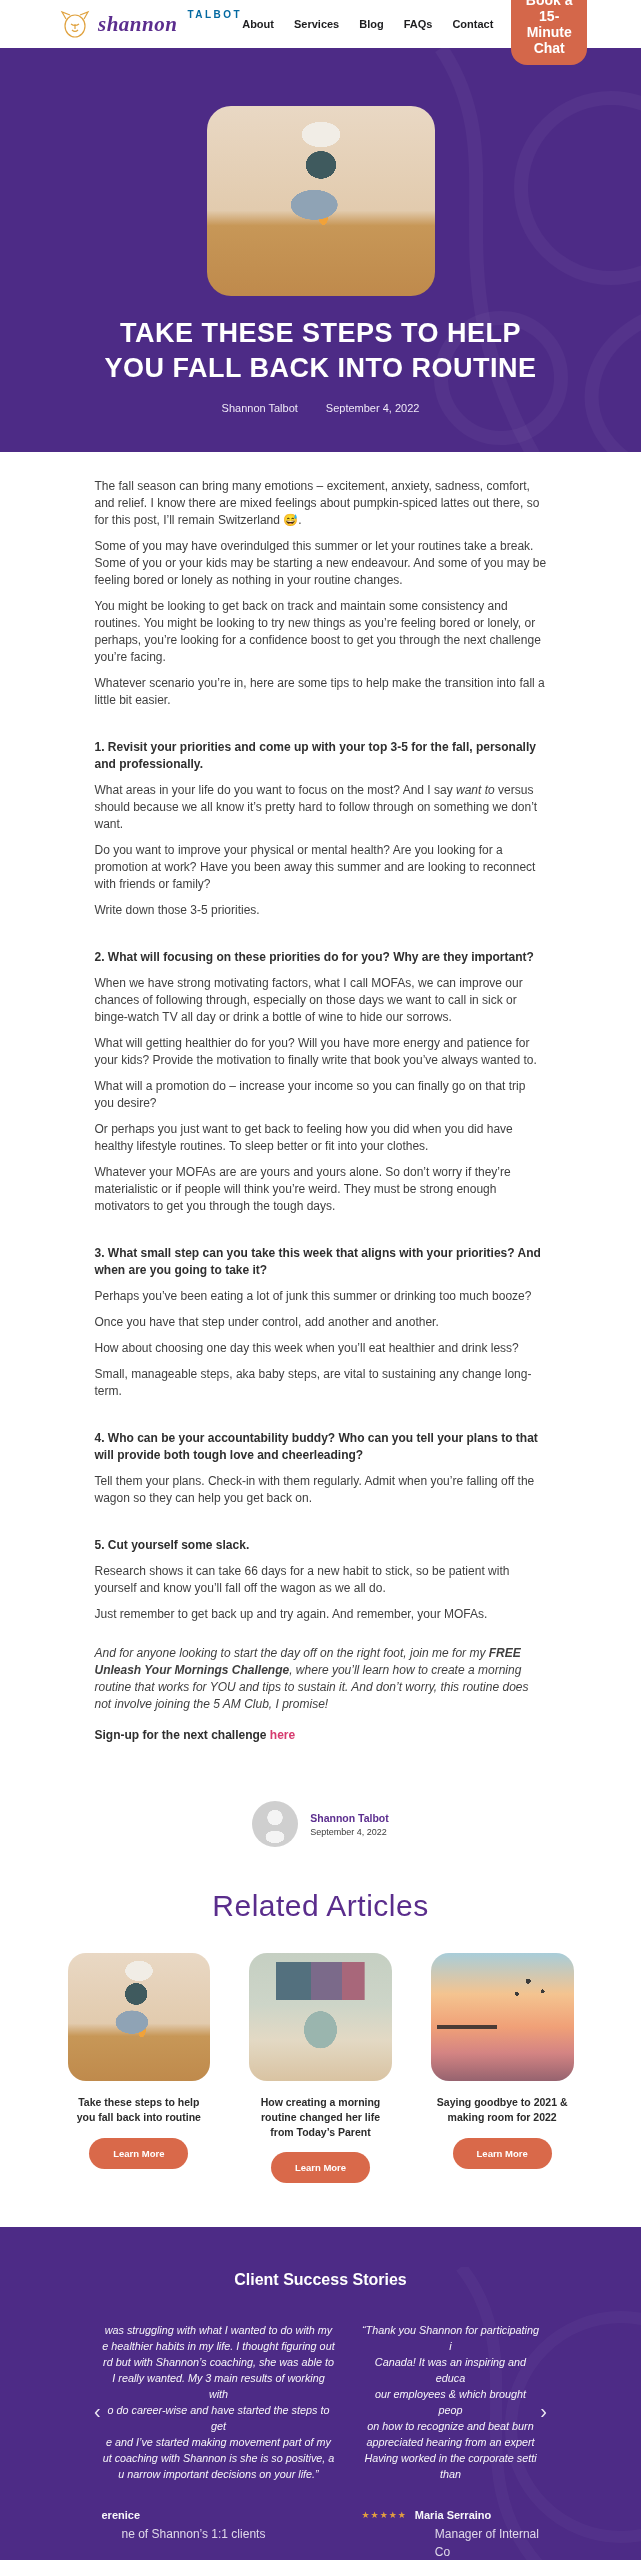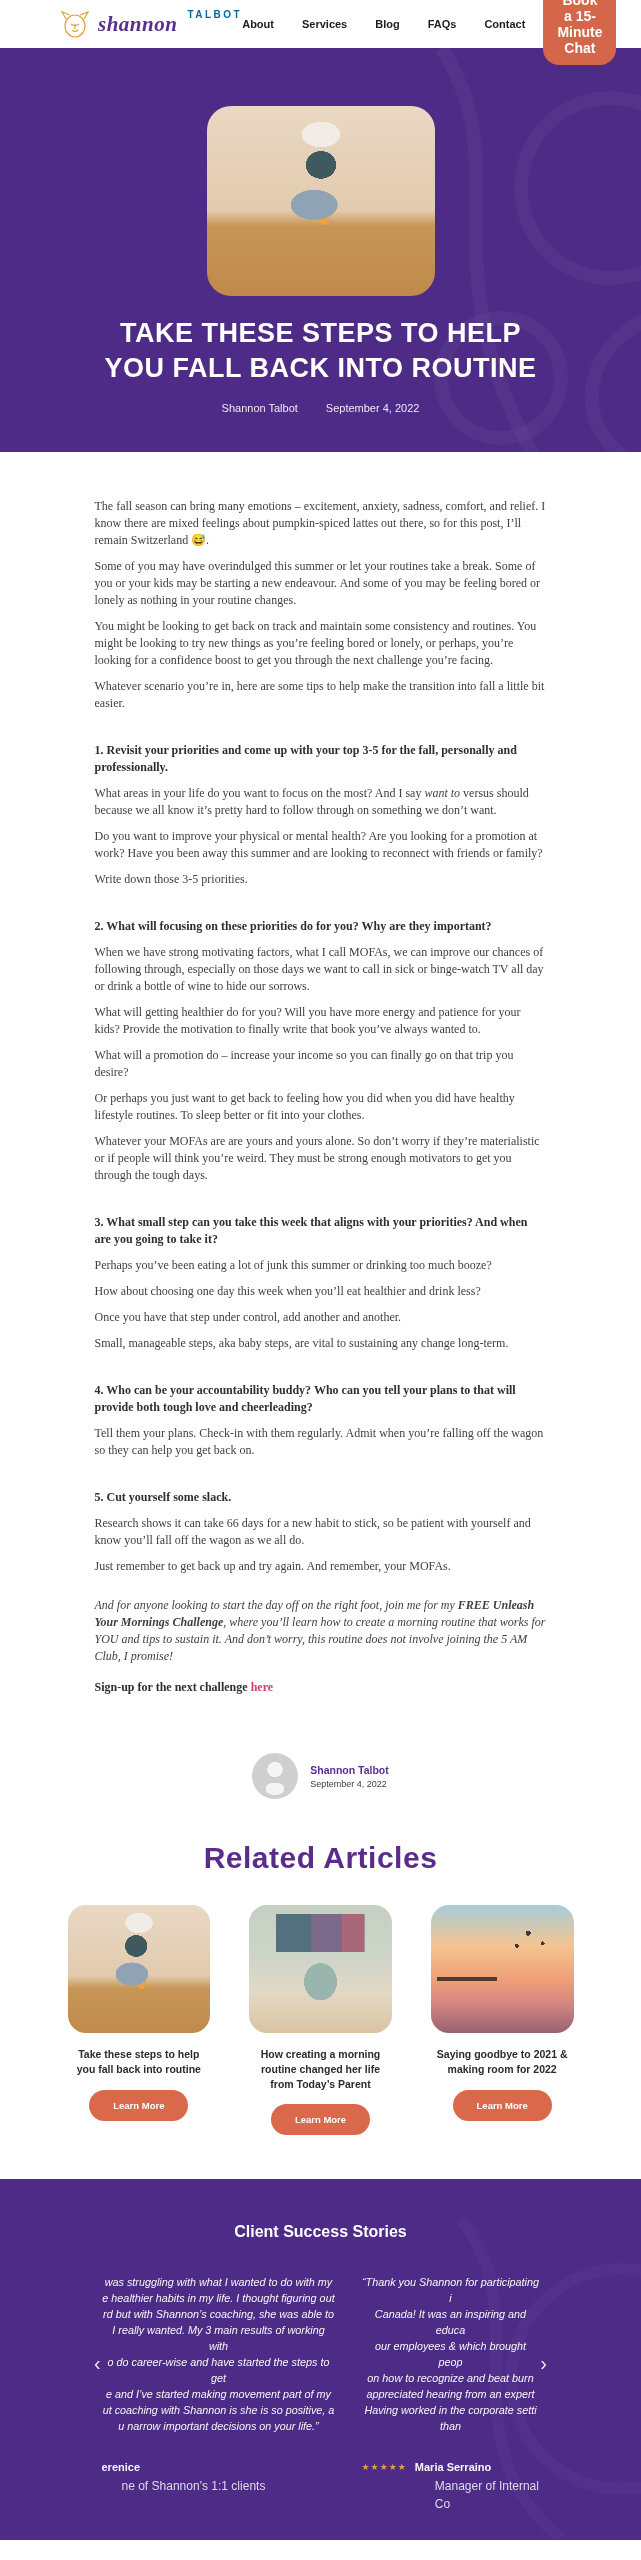--- a/index.html
+++ b/index.html
@@ -6,60 +6,60 @@
   html,body { background:#ffffff; }
   body { width:641px; margin:0 auto; font-family:"Liberation Sans", sans-serif; color:#3f3f3f; overflow-x:hidden; }
 
   
   .hdr { height:48px; background:#fff; display:flex; align-items:center; padding:0 54px 0 58px; position:relative; z-index:5; }
   .logo { display:flex; align-items:center; gap:6px; }
   .tiger { flex:0 0 auto; }
   .logo-txt { display:flex; flex-direction:row; line-height:1;text-align:right; }
   .logo-script { font-family:"Liberation Serif", serif; font-style:italic; font-weight:700; color:#5b2d8e; font-size:21px; letter-spacing:.5px; }
   .logo-caps { color:#0369a1; font-weight:700; font-size:10px; letter-spacing:2.5px; margin-top:-4px; margin-left:10px; }
-  .hdr nav { margin-left:auto; display:flex; align-items:center; gap:28px;text-align:right; }
+  .hdr nav { margin-left:auto; display:flex; align-items:center; gap:20px;text-align:right; }
   .hdr nav a { font-size:11px; font-weight:700; color:#1d1d1f; text-decoration:none; }
   .pill { background:#d4674a; color:#fff; border:none; border-radius:16px; font-size:14px; font-weight:700; padding:9px 14px; margin-left:18px; cursor:pointer; font-family:inherit; }
 
   
   .hero { background:#4d2b86; text-align:center; padding:58px 0 38px; position:relative; overflow:hidden; }
   .hero-pattern { position:absolute; right:-40px; top:0; opacity:.55; pointer-events:none; }
   .photo { width:228px; height:190px; margin:0 auto; border-radius:24px; position:relative; z-index:2;
     background:
       radial-gradient(ellipse 14% 11% at 50% 15%, #f1ede6 60%, transparent 61%),
       radial-gradient(ellipse 11% 12% at 50% 31%, #3f5a5e 60%, transparent 61%),
       radial-gradient(ellipse 17% 13% at 47% 52%, #8fa3b5 60%, transparent 61%),
       radial-gradient(ellipse 4% 11% at 51% 56%, #f0a23a 60%, transparent 61%),
       linear-gradient(180deg,#e9d8c4 0%,#e2cbae 55%,#c79757 63%,#bf8a4c 100%);
   }
   .hero h1 { color:#fff; font-size:27px; line-height:1.3; font-weight:700; letter-spacing:.5px; margin-top:20px; position:relative; z-index:2; }
   .byline { margin-top:16px; color:#efe9f7; font-size:11px; display:flex; justify-content:center; gap:28px; position:relative; z-index:2; }
 
   
-  .article { width:452px; margin:0 auto; padding:46px 0 4px; font-size:12px; line-height:17px;font-family:Liberation Serif, serif; }
+  .article { width:452px; margin:0 auto; padding:26px 0 4px; font-size:12px; line-height:17px; }
   .article p { margin:0 0 9px; }
   .article .blk-h { font-size:12px; line-height:17px; font-weight:700; color:#2f2f2f; margin:30px 0 9px; }
   .article .blk-pi { font-style:italic; margin-top:22px; }
   .article .blk-signup { font-weight:700; color:#2f2f2f; margin-top:14px; }
   .pink-link { color:#d63a6e; text-decoration:none; font-weight:700; cursor:pointer; }
 
   
   .author-box { display:flex; justify-content:center; align-items:center; gap:12px; margin:44px 0 8px; }
   .avatar { width:46px; height:46px; border-radius:50%;
     background:
       radial-gradient(circle at 50% 36%, #f4f4f4 0 20%, transparent 21%),
       radial-gradient(ellipse 34% 22% at 50% 78%, #f4f4f4 0 60%, transparent 61%),
       #cfcfcf; }
   .author-meta { text-align:left; }
   .a-name { color:#5b2d8e; font-weight:700; font-size:10.5px; }
   .a-date { color:#3c3c3c; font-size:9px; margin-top:3px; }
 
   
   .related { text-align:center; padding:34px 0 44px; }
-  .related h2 { color:#5a2d8c; font-size:30px; font-weight:700; letter-spacing:.5px; }
+  .related h2 { color:#5a2d8c; font-size:30px; font-weight:400; letter-spacing:.5px; }
   .cards { width:506px; margin:30px auto 0; display:grid; grid-template-columns:1fr 1fr 1fr; gap:39px; align-items:start; }
   .card { display:flex; flex-direction:column; align-items:center; }
   .card-img { width:100%; height:128px; border-radius:18px; }
   .img-selfcare {
     background:
       radial-gradient(ellipse 16% 13% at 50% 14%, #f1ede6 60%, transparent 61%),
       radial-gradient(ellipse 13% 14% at 48% 32%, #3f5a5e 60%, transparent 61%),
       radial-gradient(ellipse 19% 15% at 45% 54%, #8fa3b5 60%, transparent 61%),
       radial-gradient(ellipse 5% 13% at 52% 58%, #f0a23a 60%, transparent 61%),
       linear-gradient(180deg,#e9d8c4 0%,#e2cbae 55%,#c79757 65%,#bf8a4c 100%);
@@ -153,22 +153,22 @@
     <p class="blk-p">Do you want to improve your physical or mental health? Are you looking for a promotion at work? Have you been away this summer and are looking to reconnect with friends or family?</p>
     <p class="blk-p">Write down those 3-5 priorities.</p>
     <h2 class="blk-h">2. What will focusing on these priorities do for you? Why are they important?</h2>
     <p class="blk-p">When we have strong motivating factors, what I call MOFAs, we can improve our chances of following through, especially on those days we want to call in sick or binge-watch TV all day or drink a bottle of wine to hide our sorrows.</p>
     <p class="blk-p">What will getting healthier do for you? Will you have more energy and patience for your kids? Provide the motivation to finally write that book you’ve always wanted to.</p>
     <p class="blk-p">What will a promotion do – increase your income so you can finally go on that trip you desire?</p>
     <p class="blk-p">Or perhaps you just want to get back to feeling how you did when you did have healthy lifestyle routines. To sleep better or fit into your clothes.</p>
     <p class="blk-p">Whatever your MOFAs are are yours and yours alone. So don’t worry if they’re materialistic or if people will think you’re weird. They must be strong enough motivators to get you through the tough days.</p>
     <h2 class="blk-h">3. What small step can you take this week that aligns with your priorities? And when are you going to take it?</h2>
     <p class="blk-p">Perhaps you’ve been eating a lot of junk this summer or drinking too much booze?</p>
+    <p class="blk-p">Once you have that step under control, add another and another.</p>
     <p class="blk-p">How about choosing one day this week when you’ll eat healthier and drink less?</p>
-    <p class="blk-p">Once you have that step under control, add another and another.</p>
     <p class="blk-p">Small, manageable steps, aka baby steps, are vital to sustaining any change long-term.</p>
     <h2 class="blk-h">4. Who can be your accountability buddy? Who can you tell your plans to that will provide both tough love and cheerleading?</h2>
     <p class="blk-p">Tell them your plans.  Check-in with them regularly.  Admit when you’re falling off the wagon so they can help you get back on.</p>
     <h2 class="blk-h">5. Cut yourself some slack.</h2>
     <p class="blk-p">Research shows it can take 66 days for a new habit to stick, so be patient with yourself and know you’ll fall off the wagon as we all do.</p>
     <p class="blk-p">Just remember to get back up and try again. And remember, your MOFAs.</p>
     <p class="blk-pi"><span>And for anyone looking to start the day off on the right foot, join me for my </span><span style="font-weight: 700;">FREE Unleash Your Mornings Challenge</span><span>, where you’ll learn how to create a morning routine that works for YOU and tips to sustain it. And don’t worry, this routine does not involve joining the 5 AM Club, I promise!</span></p>
     <p class="blk-signup"><span style="font-weight: 700;">Sign-up for the next challenge </span><a class="pink-link" style="font-weight: 700;">here</a></p>
   </main>
 

